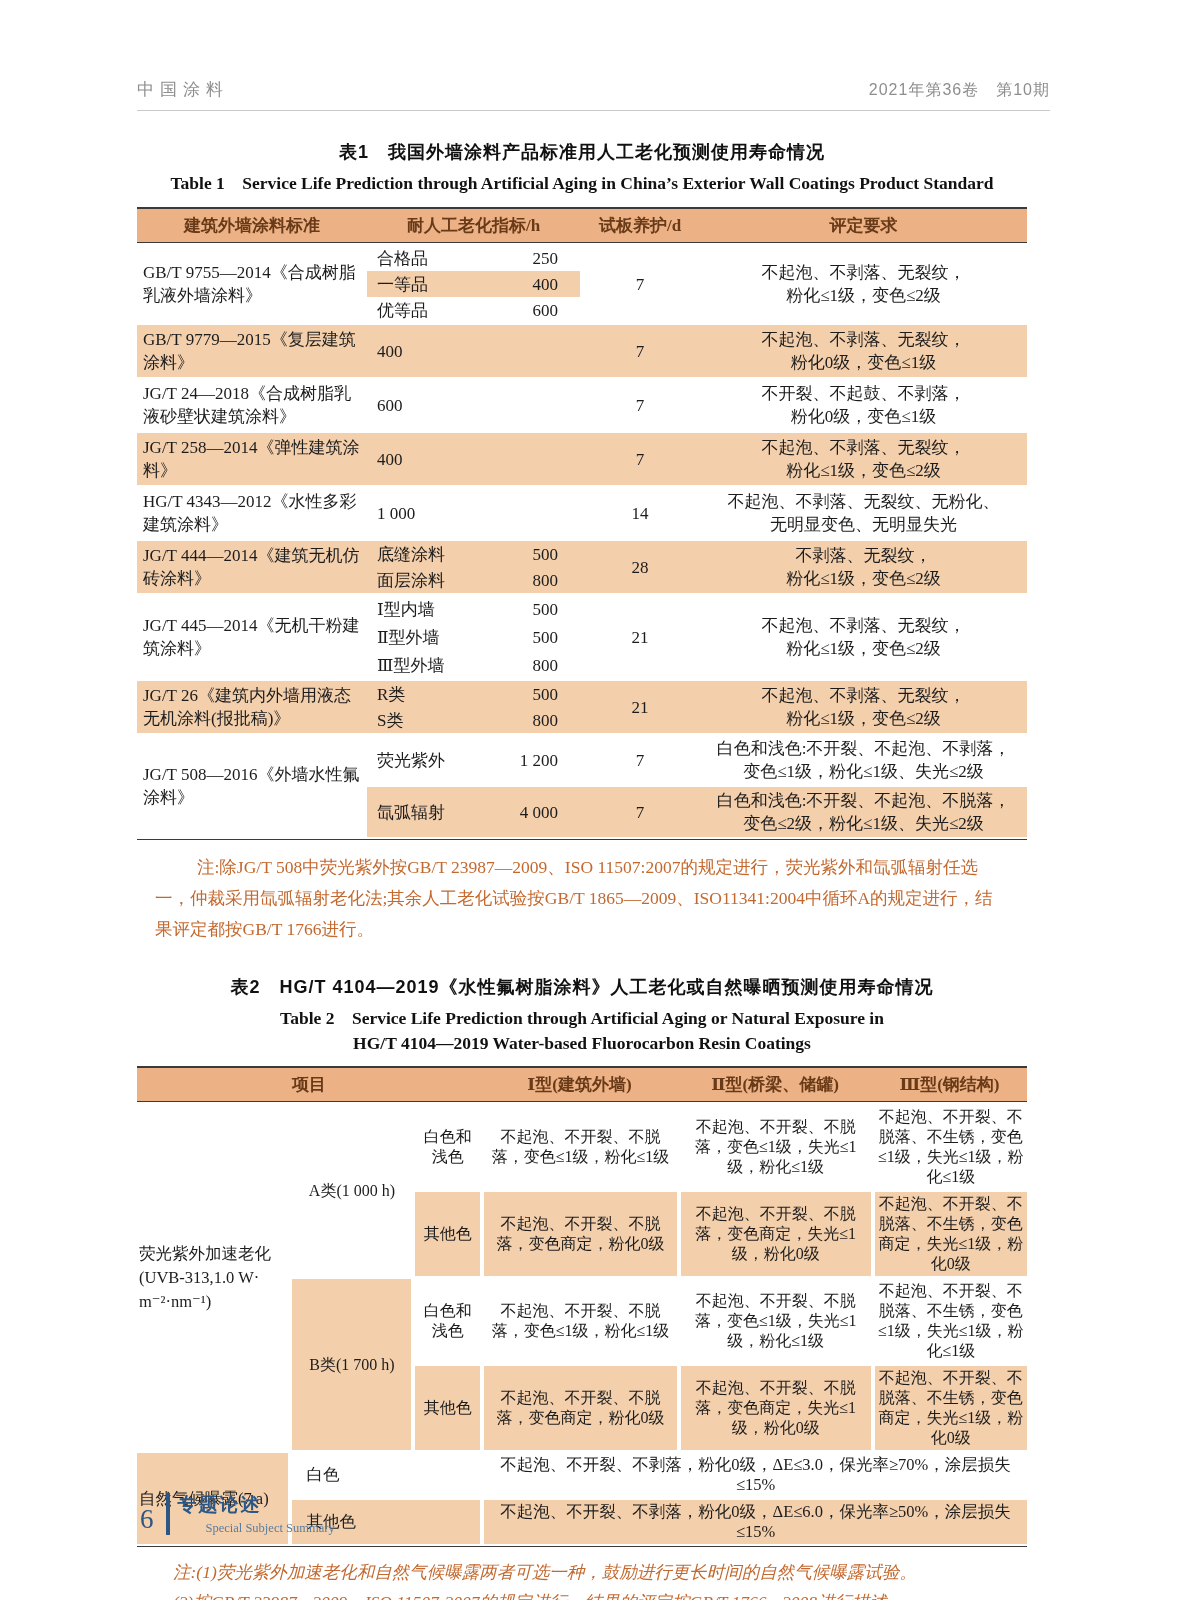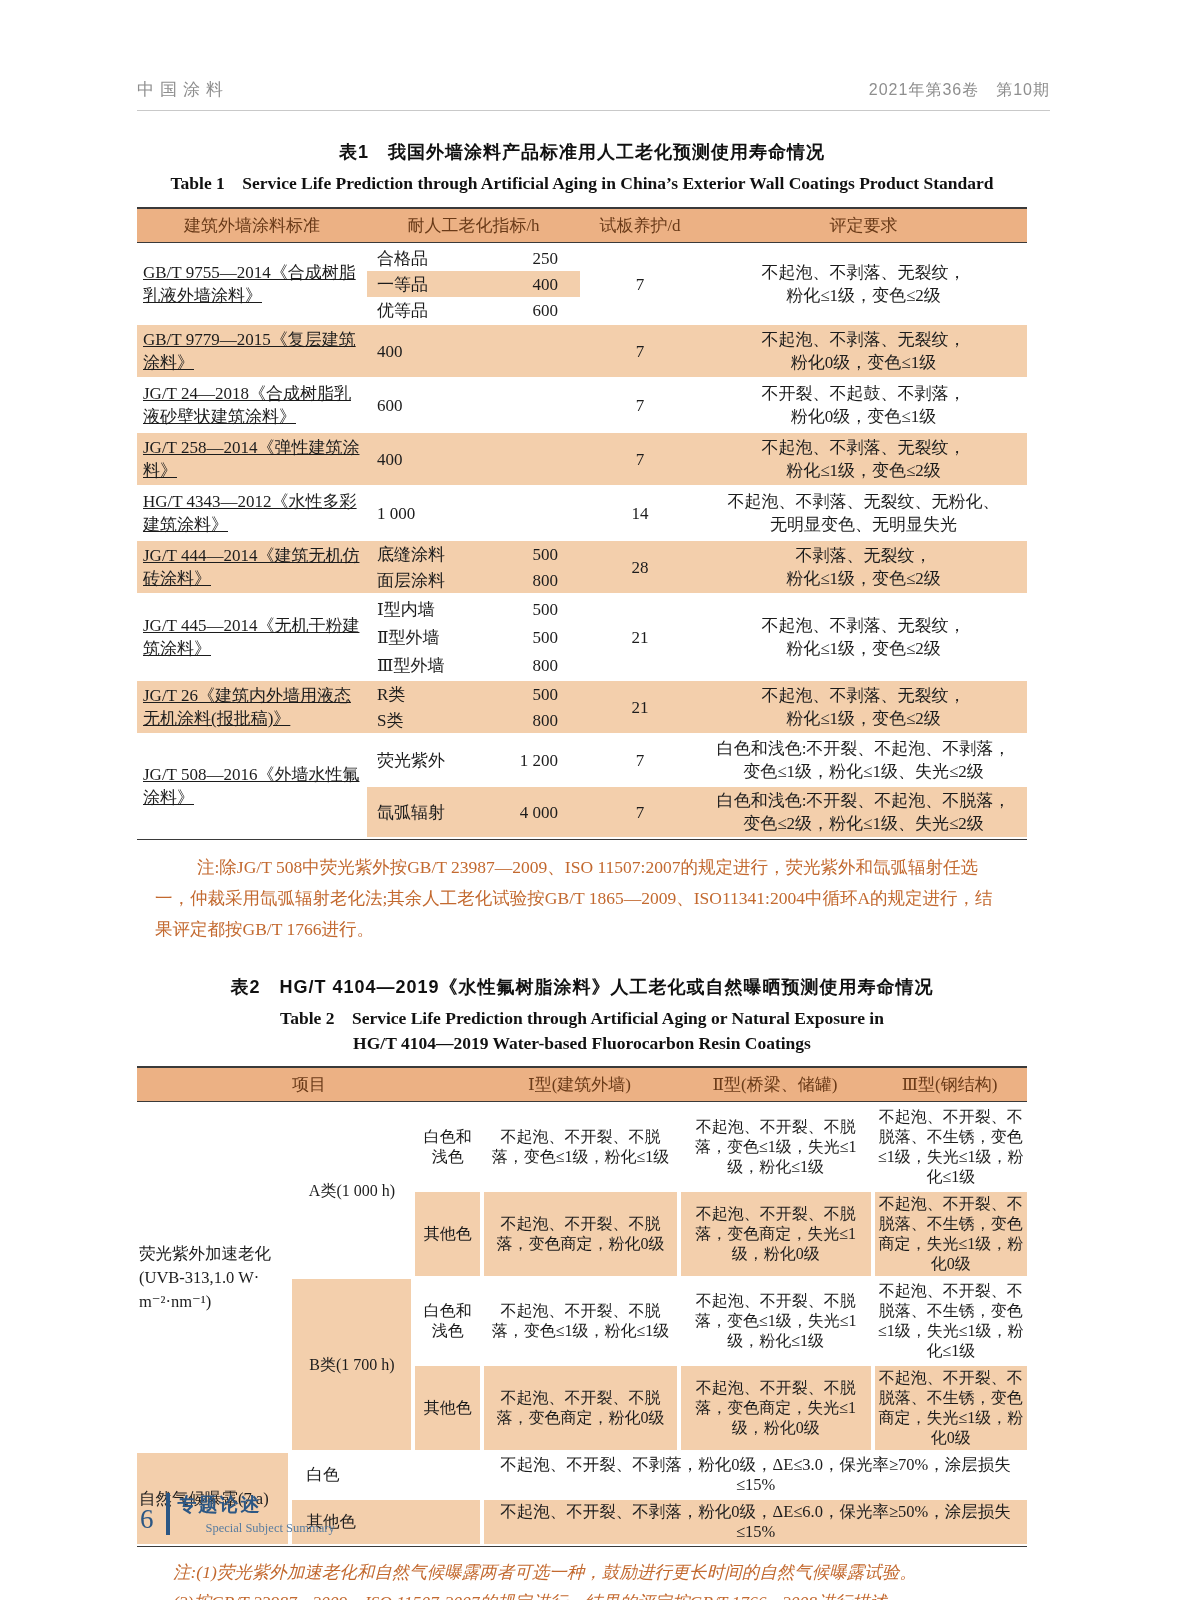--- a/index.html
+++ b/index.html
@@ -27,30 +27,30 @@
   }
   .tbl-title-en {
     text-align:center; font-family:"Liberation Serif","DejaVu Serif",serif;
     font-weight:bold; font-size:17.5px; color:#111; margin-top:7px;
   }
   .tbl-title-en .it { }
 
   
   .band-head {
     display:flex; align-items:center; background:#ecb184; color:#693a18;
-    font-weight:normal; font-size:17px; height:33px;
+    font-weight:bold; font-size:17px; height:33px;
     border-top:2px solid #3a3a3a; border-bottom:1.5px solid #3a3a3a;
     margin-top:12px;
   }
   .band-head > div { text-align:center; }
 
   table.t { border-collapse:separate; border-spacing:0 2px; table-layout:fixed; width:890px; }
   table.t td { vertical-align:middle; font-size:17px; line-height:23px; }
   .shade { background:#f3cfac; }
-  .std { text-align:left; padding:3px 4px 3px 6px;text-decoration:underline; }
+  .std { text-align:left; padding:3px 4px 3px 6px; }
   .cure { text-align:center; }
   .req  { text-align:center; white-space:pre-line; padding:2px 4px; }
   .items { padding:0; }
   .item { display:flex; align-items:center; height:26px; padding:0 22px 0 10px; }
   .item .g { flex:1; text-align:left; }
   .item .v { width:58px; text-align:right; }
   .item.single .v { text-align:left; width:auto; }
   .item.hl { background:#f3cfac; }
   .t1-bottom { border-bottom:1.5px solid #3a3a3a; }
 

